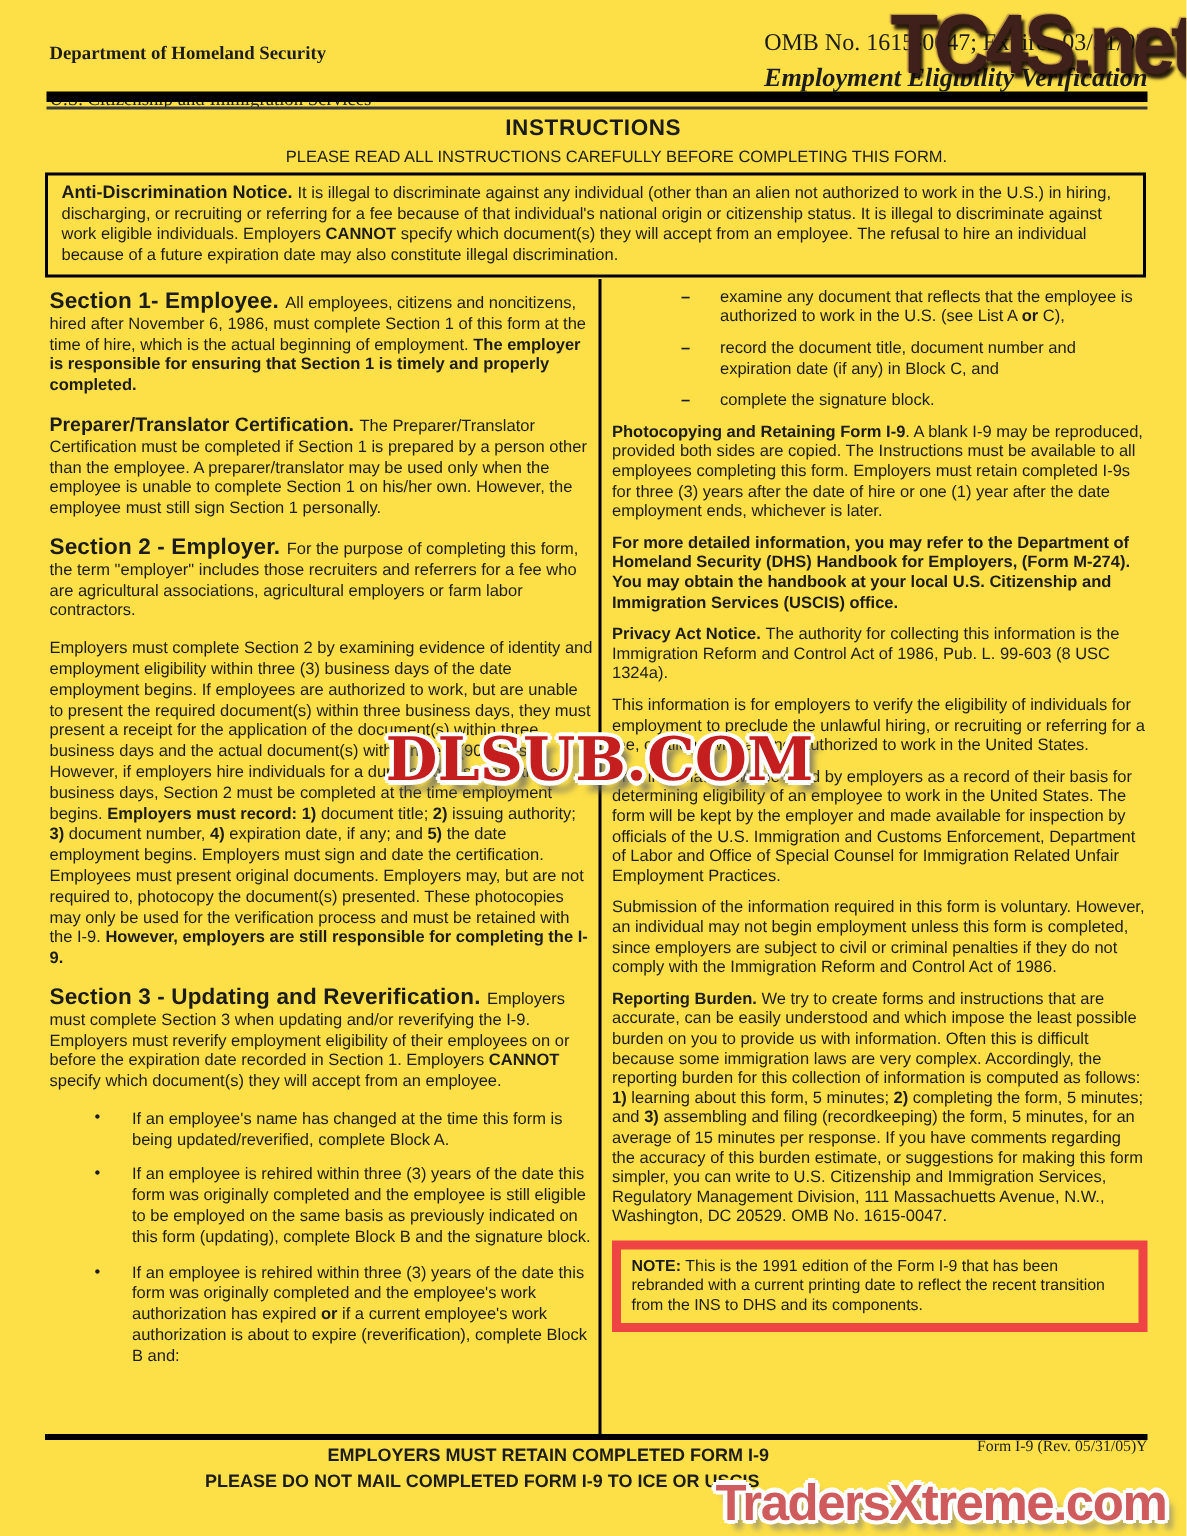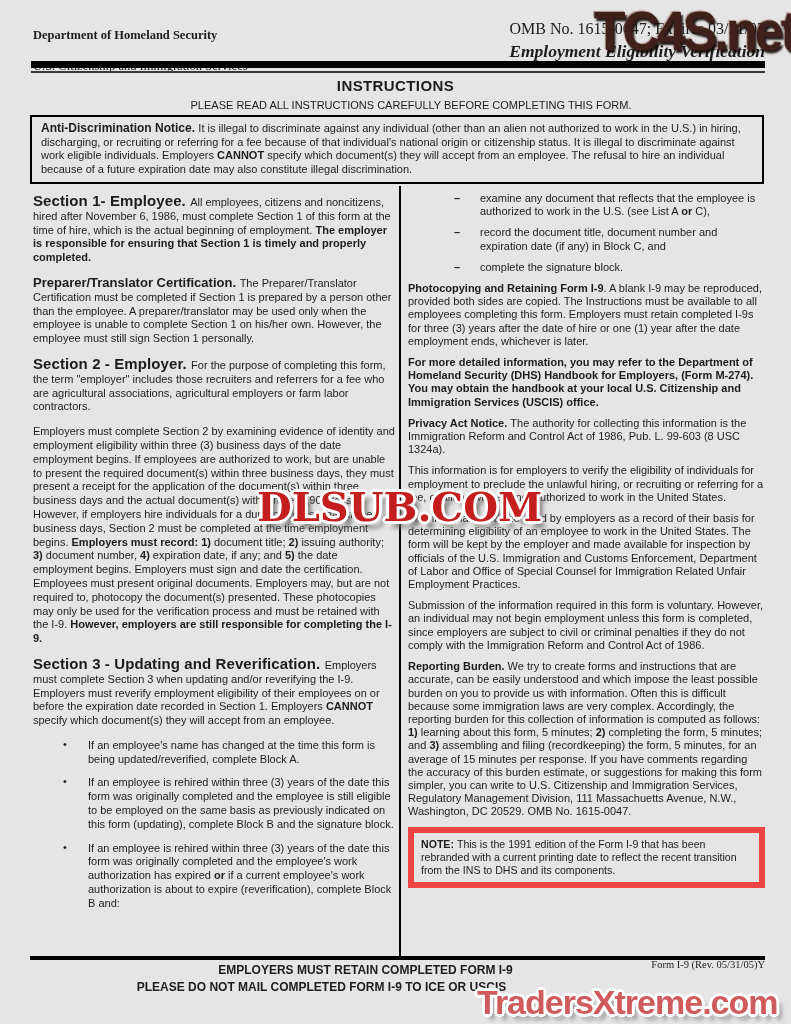--- a/index.html
+++ b/index.html
@@ -1,17 +1,17 @@
 <!DOCTYPE html>
 <html><head>
 <meta charset="utf-8">
 <style>
   html,body { margin:0; padding:0; background:#ffffff; }
   .page {
-    position:relative; width:791px; height:1024px; background:#e5e5e5;
+    position:relative; width:791px; height:1024px; background:#fde047;
     font-family:"Liberation Sans", sans-serif; color:#1c1c1c; overflow:hidden;
   }
 
   
   .agency { position:absolute; left:33px; top:28px; }
   .agency-l1 { font-family:"Liberation Serif",serif; font-weight:bold; font-size:12.5px; }
   .agency-l2 { font-family:"Liberation Serif",serif; font-size:12.5px; margin-top:16px; }
   .title-block { position:absolute; right:26px; top:20px; text-align:right; }
   .omb { font-family:Liberation Serif, serif; font-size:16px; }
   .form-title { font-family:"Liberation Serif",serif; font-size:17.5px; font-weight:bold; margin-top:3px;font-style:italic; }

